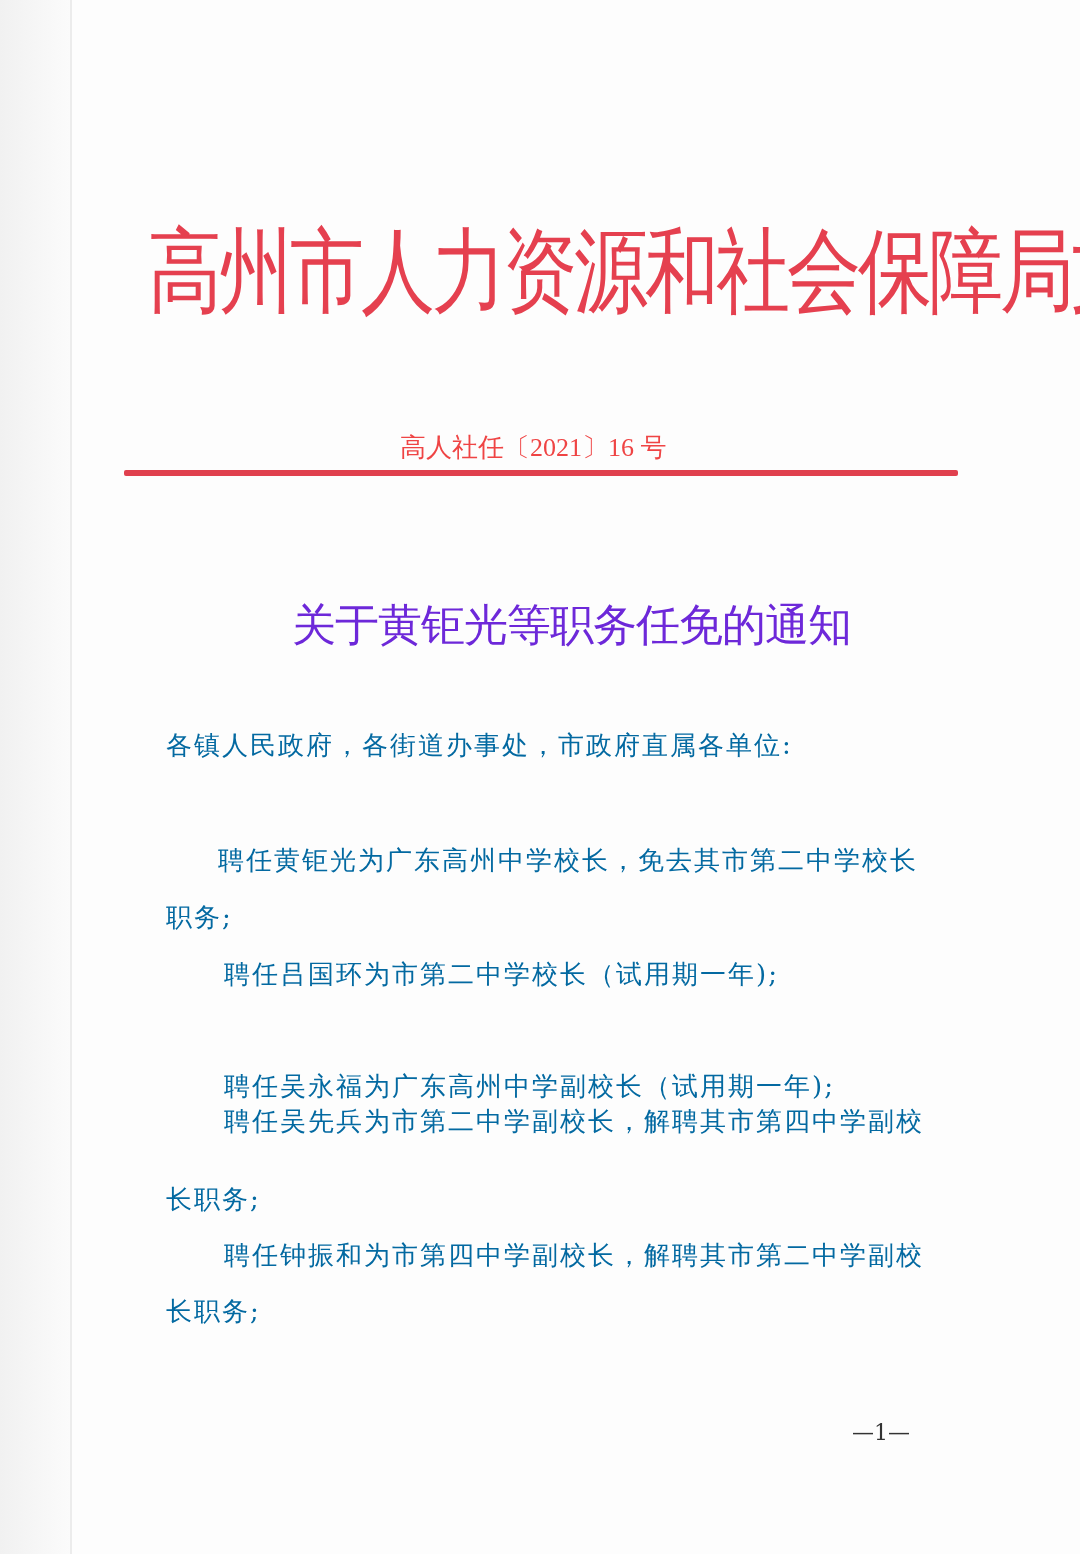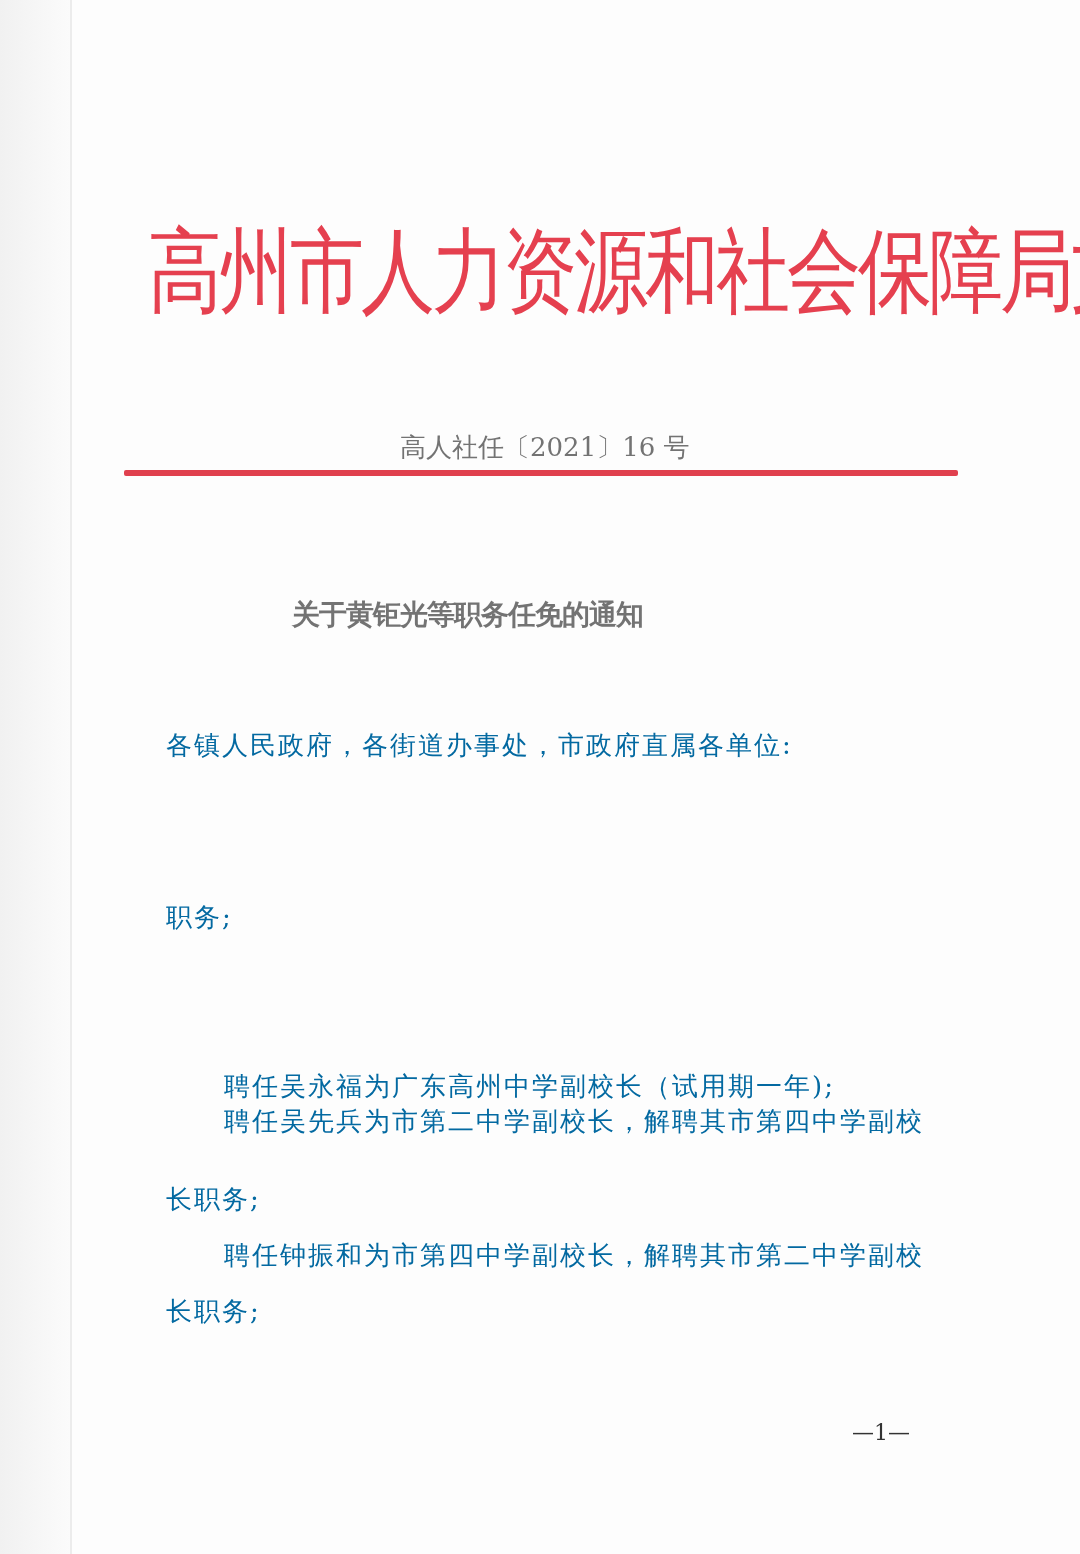--- a/index.html
+++ b/index.html
@@ -11,28 +11,28 @@
       background: linear-gradient(to right, #f1f1f1, #fbfbfb); }
     .page-edge { position: absolute; left: 70px; top: 0; width: 2px; height: 1554px; background: #ececec; }
     .header-title {
       position: absolute; left: 148px; top: 200px; width: 790px; height: 140px;
       color: #e5404f; font-family: "DejaVu Sans", "Liberation Sans", sans-serif;
       font-size: 74px; line-height: 140px; white-space: nowrap;
       transform: scaleY(1.25); transform-origin: center; letter-spacing: -3px;
       text-align: center;
     }
     .doc-number {
-      position: absolute; left: 400px; top: 430px; font-size: 26px; color: #737373; white-space: nowrap;
+      position: absolute; left: 400px; top: 430px; font-size: 26px; color: #ef4444; white-space: nowrap; font-family: Liberation Serif, serif;
     }
     .red-rule {
       position: absolute; left: 124px; top: 470px; width: 834px; height: 6px;
       background: #e0404e; border-radius: 2px;
     }
     .doc-subject {
-      position: absolute; left: 292px; top: 596px; font-size: 28px; font-weight: bold; color: #737373;
+      position: absolute; left: 292px; top: 596px; font-size: 44px; font-weight: normal; color: #6d28d9;
       font-family: "DejaVu Sans", "Liberation Sans", sans-serif; white-space: nowrap; letter-spacing: -1px;
     }
     .body-text { position: absolute; left: 166px; width: 770px; font-size: 26px; color: #0369a1; }
     .line { position: absolute; white-space: nowrap; letter-spacing: 2px; }
     .indent { left: 52px; }
     .indent2 { left: 58px; }
     .page-number {
       position: absolute; left: 852px; top: 1420px; font-size: 22px; color: #333; white-space: nowrap;
     }
   </style>
@@ -43,21 +43,23 @@
 <div class="page-edge"></div>
 
 <div class="header-title">高州市人力资源和社会保障局文件</div>
 <div class="doc-number">高人社任〔2021〕16 号</div>
 <div class="red-rule"></div>
 
 <div class="doc-subject">关于黄钜光等职务任免的通知</div>
 
 <div class="body-text" style="top:728px; height:620px;">
   <div class="line" style="top:0; left:0;">各镇人民政府，各街道办事处，市政府直属各单位:</div>
+  <div class="line indent" style="top:115px;">聘任黄钜光为广东高州中学校长，免去其市第二中学校长</div>
   <div class="line" style="top:172px; left:0;">职务;</div>
+  <div class="line indent2" style="top:229px;">聘任吕国环为市第二中学校长（试用期一年);</div>
   <div class="line indent2" style="top:341px;">聘任吴永福为广东高州中学副校长（试用期一年);</div>
   <div class="line indent2" style="top:376px;">聘任吴先兵为市第二中学副校长，解聘其市第四中学副校</div>
   <div class="line" style="top:454px; left:0;">长职务;</div>
   <div class="line indent2" style="top:510px;">聘任钟振和为市第四中学副校长，解聘其市第二中学副校</div>
   <div class="line" style="top:566px; left:0;">长职务;</div>
 </div>
 
 <div class="page-number">—1—</div>
 
 </body></html>

